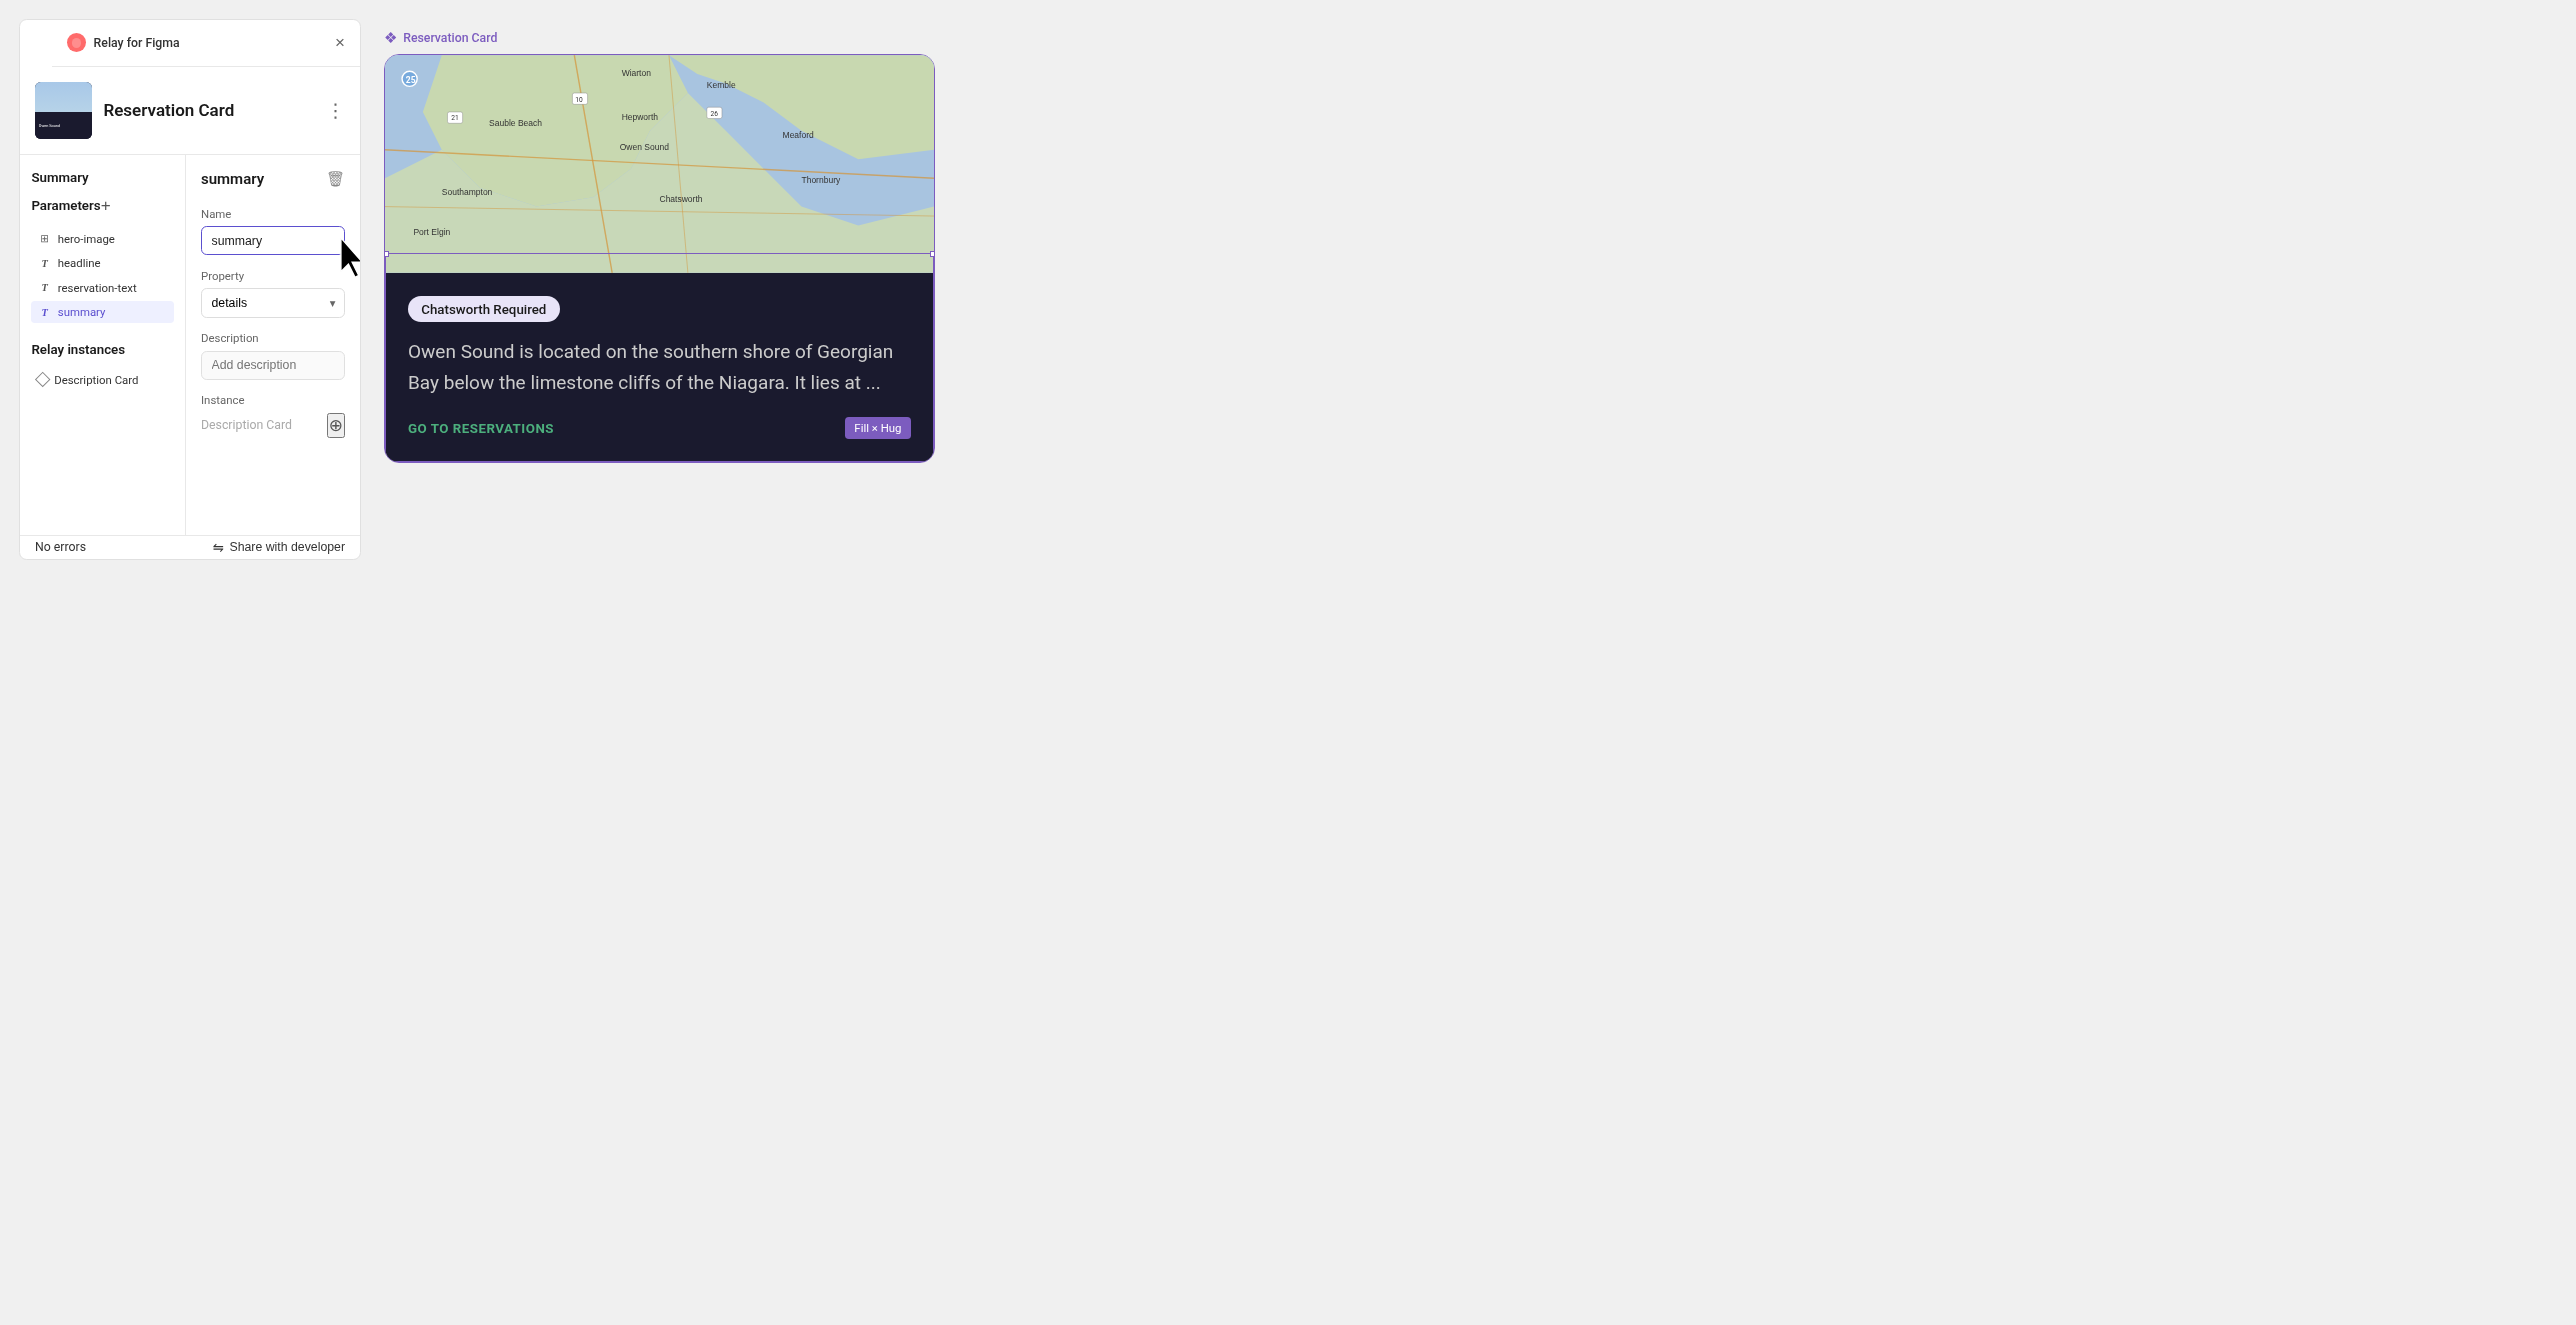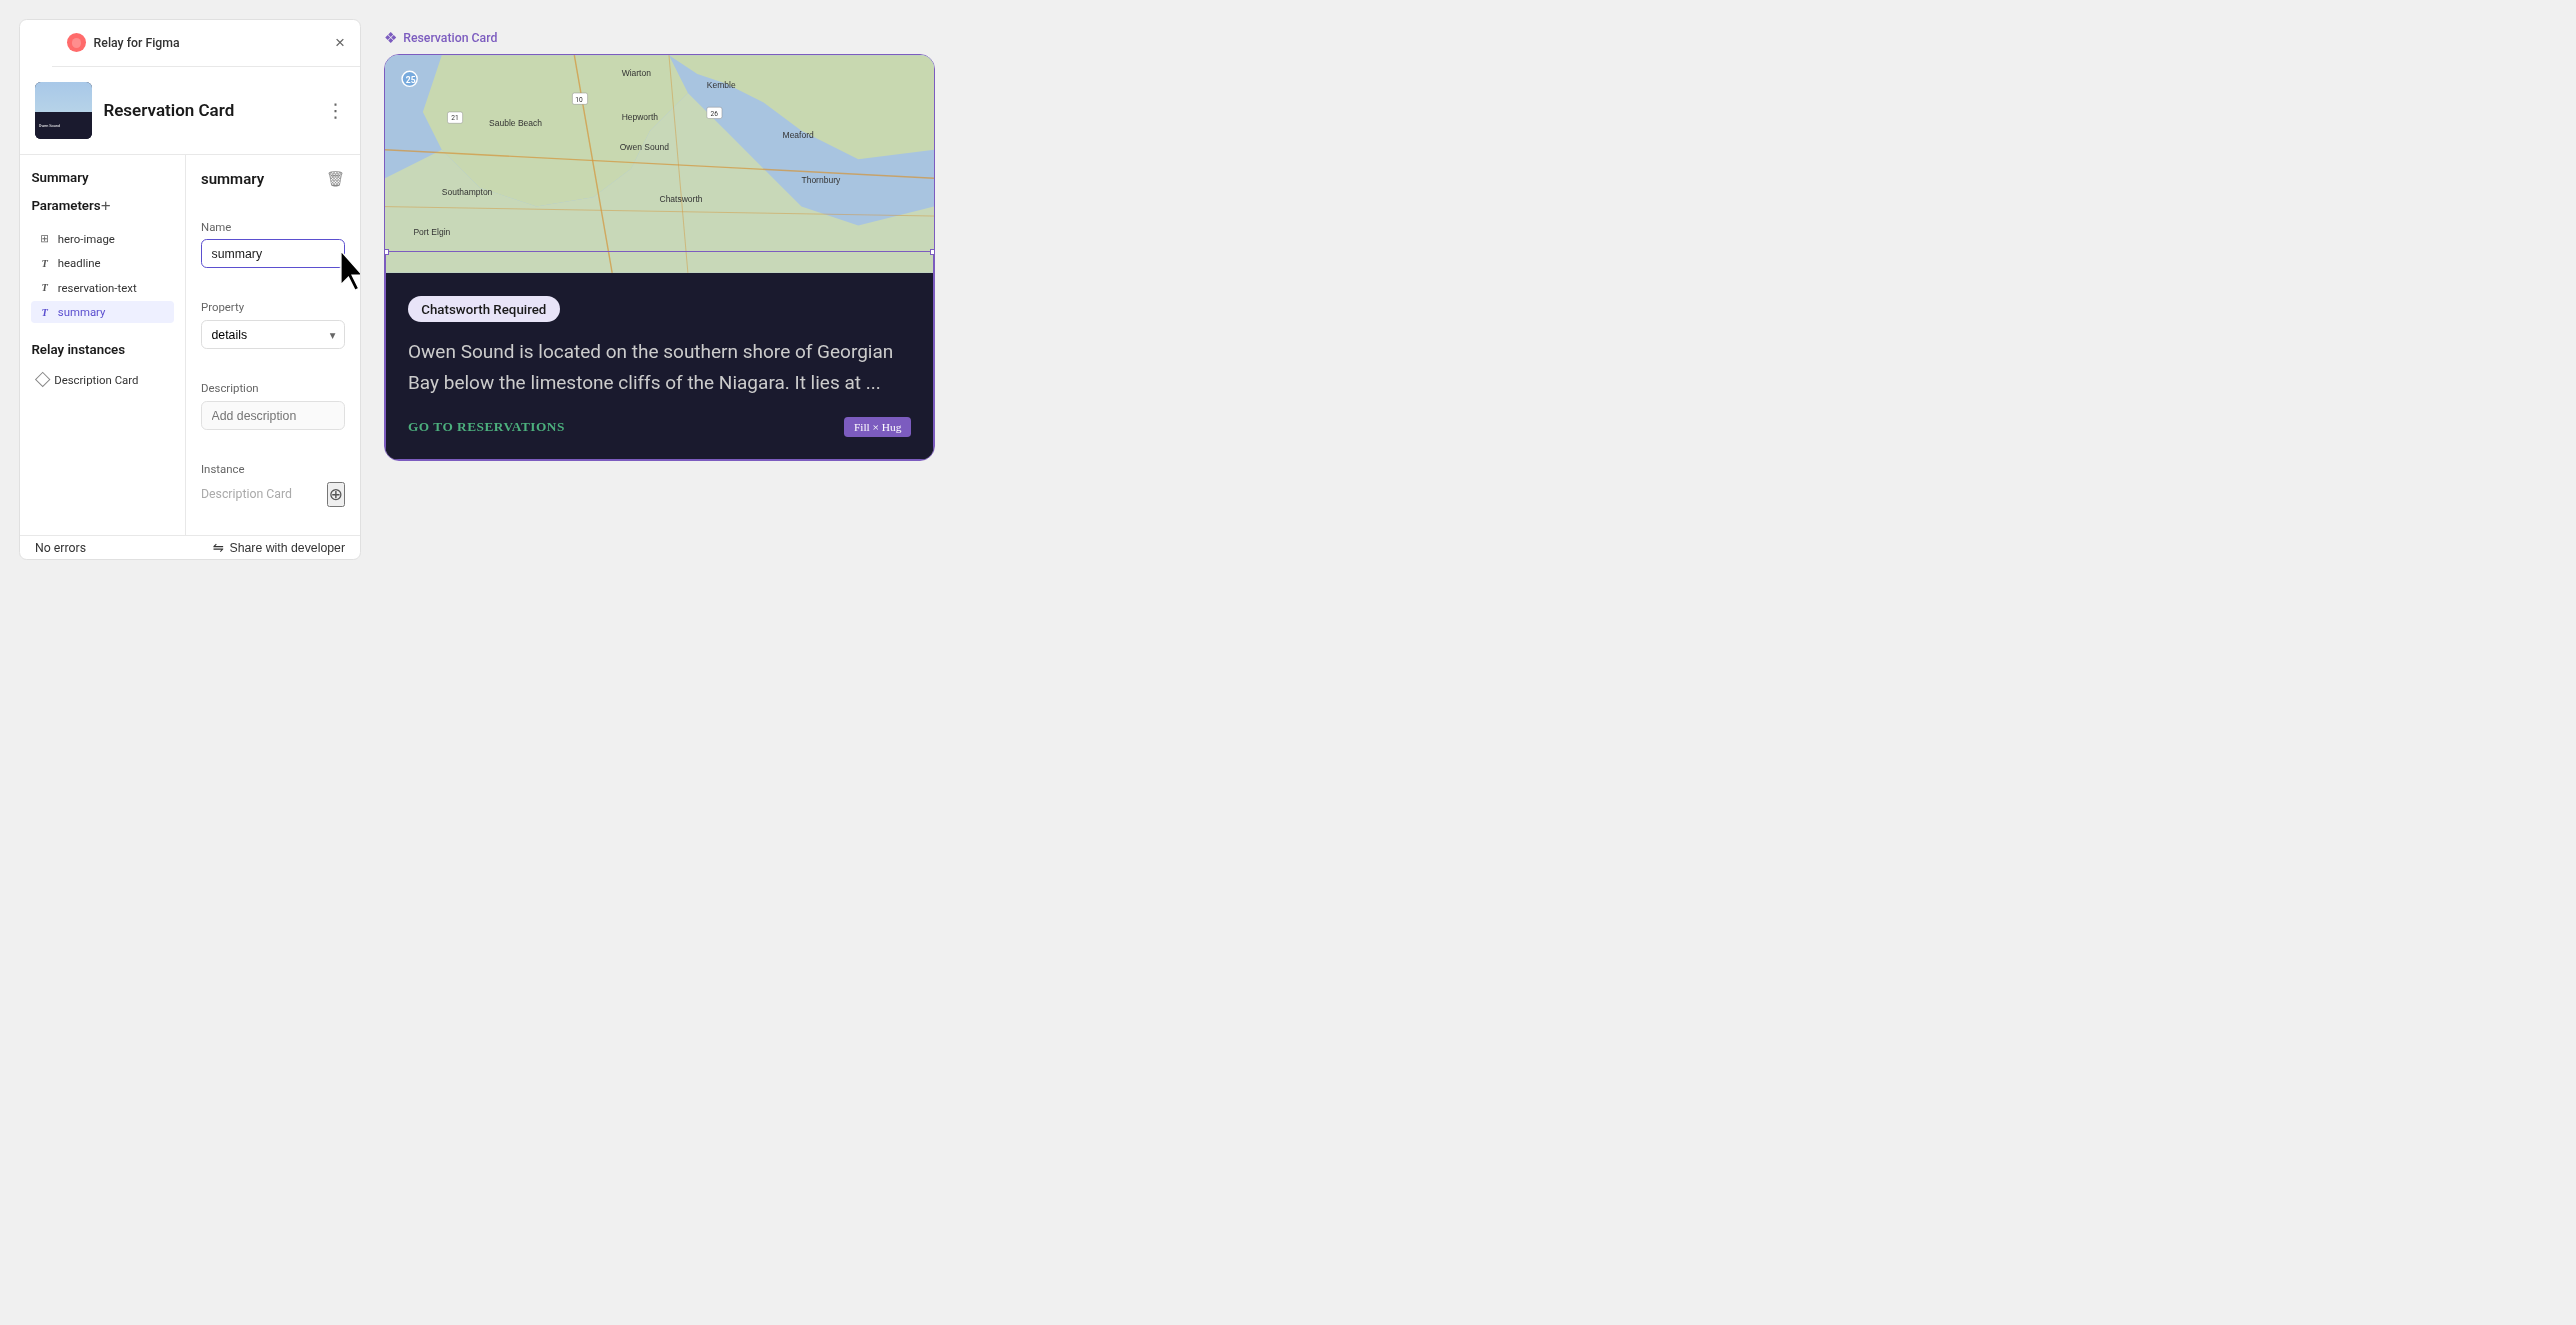--- a/index.html
+++ b/index.html
@@ -270,21 +270,20 @@
     .trash-btn {
       background: none;
       border: none;
       cursor: pointer;
       font-size: 15px;
       color: #888;
     }
 
     .form-row {
       margin-bottom: 13.3px;
-      margin-top: 32px;
     }
 
     .form-label {
       font-size: 11.4px;
       color: #666;
       margin-bottom: 5.7px;
       display: block;
     }
 
     .form-input {
@@ -473,21 +472,20 @@
       font-size: 19px;
       color: #ccc;
       line-height: 1.6;
       margin-bottom: 19px;
     }
 
     .card-footer {
       display: flex;
       align-items: center;
       justify-content: space-between;
-      font-family: Liberation Serif, serif;
     }
 
     .go-reservations {
       font-size: 13.3px;
       font-weight: 700;
       color: #4caf7d;
       letter-spacing: 0.5px;
     }
 
     .fill-hug-badge {

